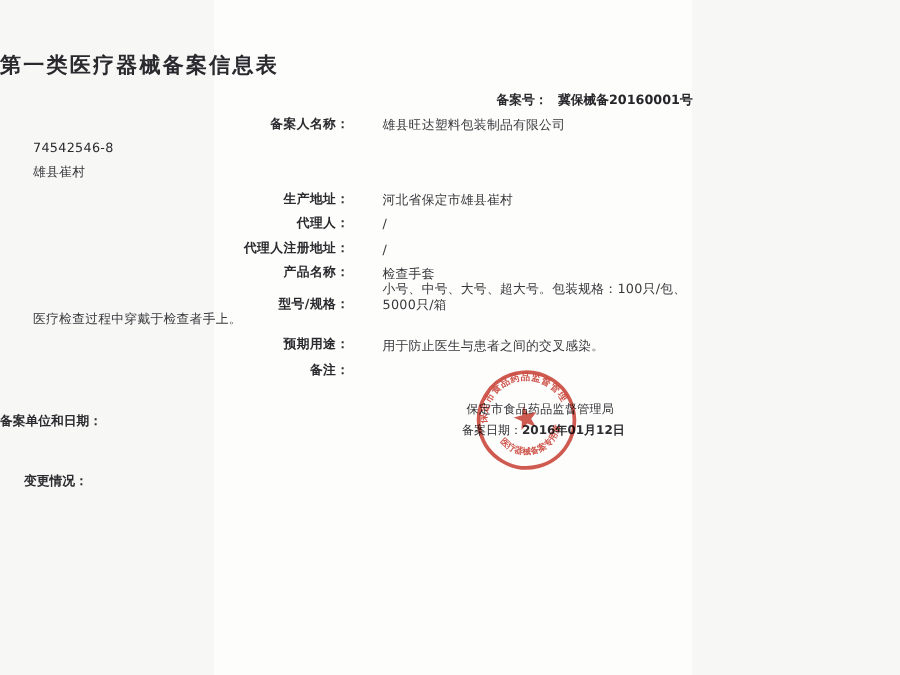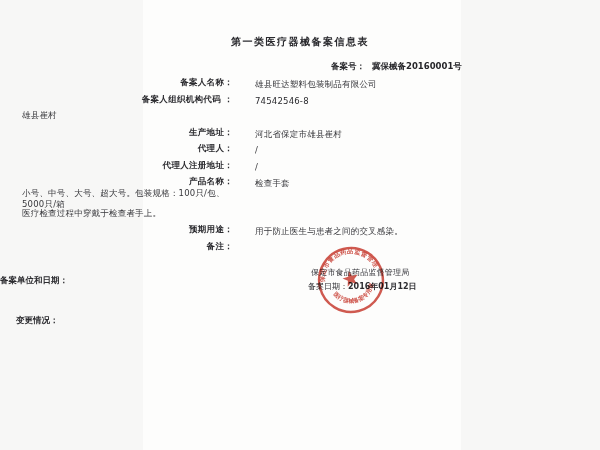--- a/index.html
+++ b/index.html
@@ -9,22 +9,22 @@
     font-family:"DejaVu Sans","Liberation Sans",sans-serif;
     -webkit-font-smoothing:antialiased;
   }
   
   .band{position:absolute;top:0;bottom:0;background:#f7f7f6;}
   .band.left{left:0;width:143px;}
   .band.right{left:461px;width:139px;}
   .page{position:absolute;left:143px;top:0;width:318px;height:450px;background:#fdfdfc;}
 
   .doc-title{
-    position:absolute;left:0;right:0;top:35px;text-align:center;
-    font-size:10px;font-weight:700;color:#2a2a2e;letter-spacing:1.5px;
+    position:absolute;left:0;right:0;top:35px;text-align:left;
+    font-size:14px;font-weight:700;color:#2a2a2e;letter-spacing:1.5px;
   }
   .docnum{
     position:absolute;left:331px;top:61px;font-size:8.5px;color:#2a2a2e;
     white-space:nowrap;
   }
   .docnum .lab{font-weight:700;margin-right:7px;}
   .docnum .num{font-weight:600;color:#26262a;}
 
   .row{position:absolute;left:0;width:470px;display:flex;align-items:flex-end;}
   .lbl{
@@ -64,21 +64,20 @@
 
 <div class="docnum">
   <span class="lab">备案号：</span><span class="num">冀保械备20160001号</span>
 </div>
 
 <div class="row" style="top:77px">
   <div class="lbl">备案人名称：</div>
   <div class="val">雄县旺达塑料包装制品有限公司</div>
 </div>
 <div class="row" style="top:94px">
-  <div class="lbl">备案人组织机构代码 ：</div>
   <div class="val num">74542546-8</div>
 </div>
 <div class="row" style="top:110px">
   <div class="val">雄县崔村</div>
 </div>
 <div class="row" style="top:127px">
   <div class="lbl">生产地址：</div>
   <div class="val">河北省保定市雄县崔村</div>
 </div>
 <div class="row" style="top:143px">
@@ -87,20 +86,21 @@
 </div>
 <div class="row" style="top:160px">
   <div class="lbl">代理人注册地址：</div>
   <div class="val">/</div>
 </div>
 <div class="row" style="top:176px">
   <div class="lbl">产品名称：</div>
   <div class="val">检查手套</div>
 </div>
 <div class="row" style="top:188px">
+  <div class="lbl" style="padding-top:4px">型号/规格：</div>
   <div class="val">小号、中号、大号、超大号。包装规格：100只/包、5000只/箱</div>
 </div>
 <div class="row" style="top:208px">
   <div class="val">医疗检查过程中穿戴于检查者手上。</div>
 </div>
 <div class="row" style="top:224px">
   <div class="lbl">预期用途：</div>
   <div class="val">用于防止医生与患者之间的交叉感染。</div>
 </div>
 <div class="row" style="top:241px">

